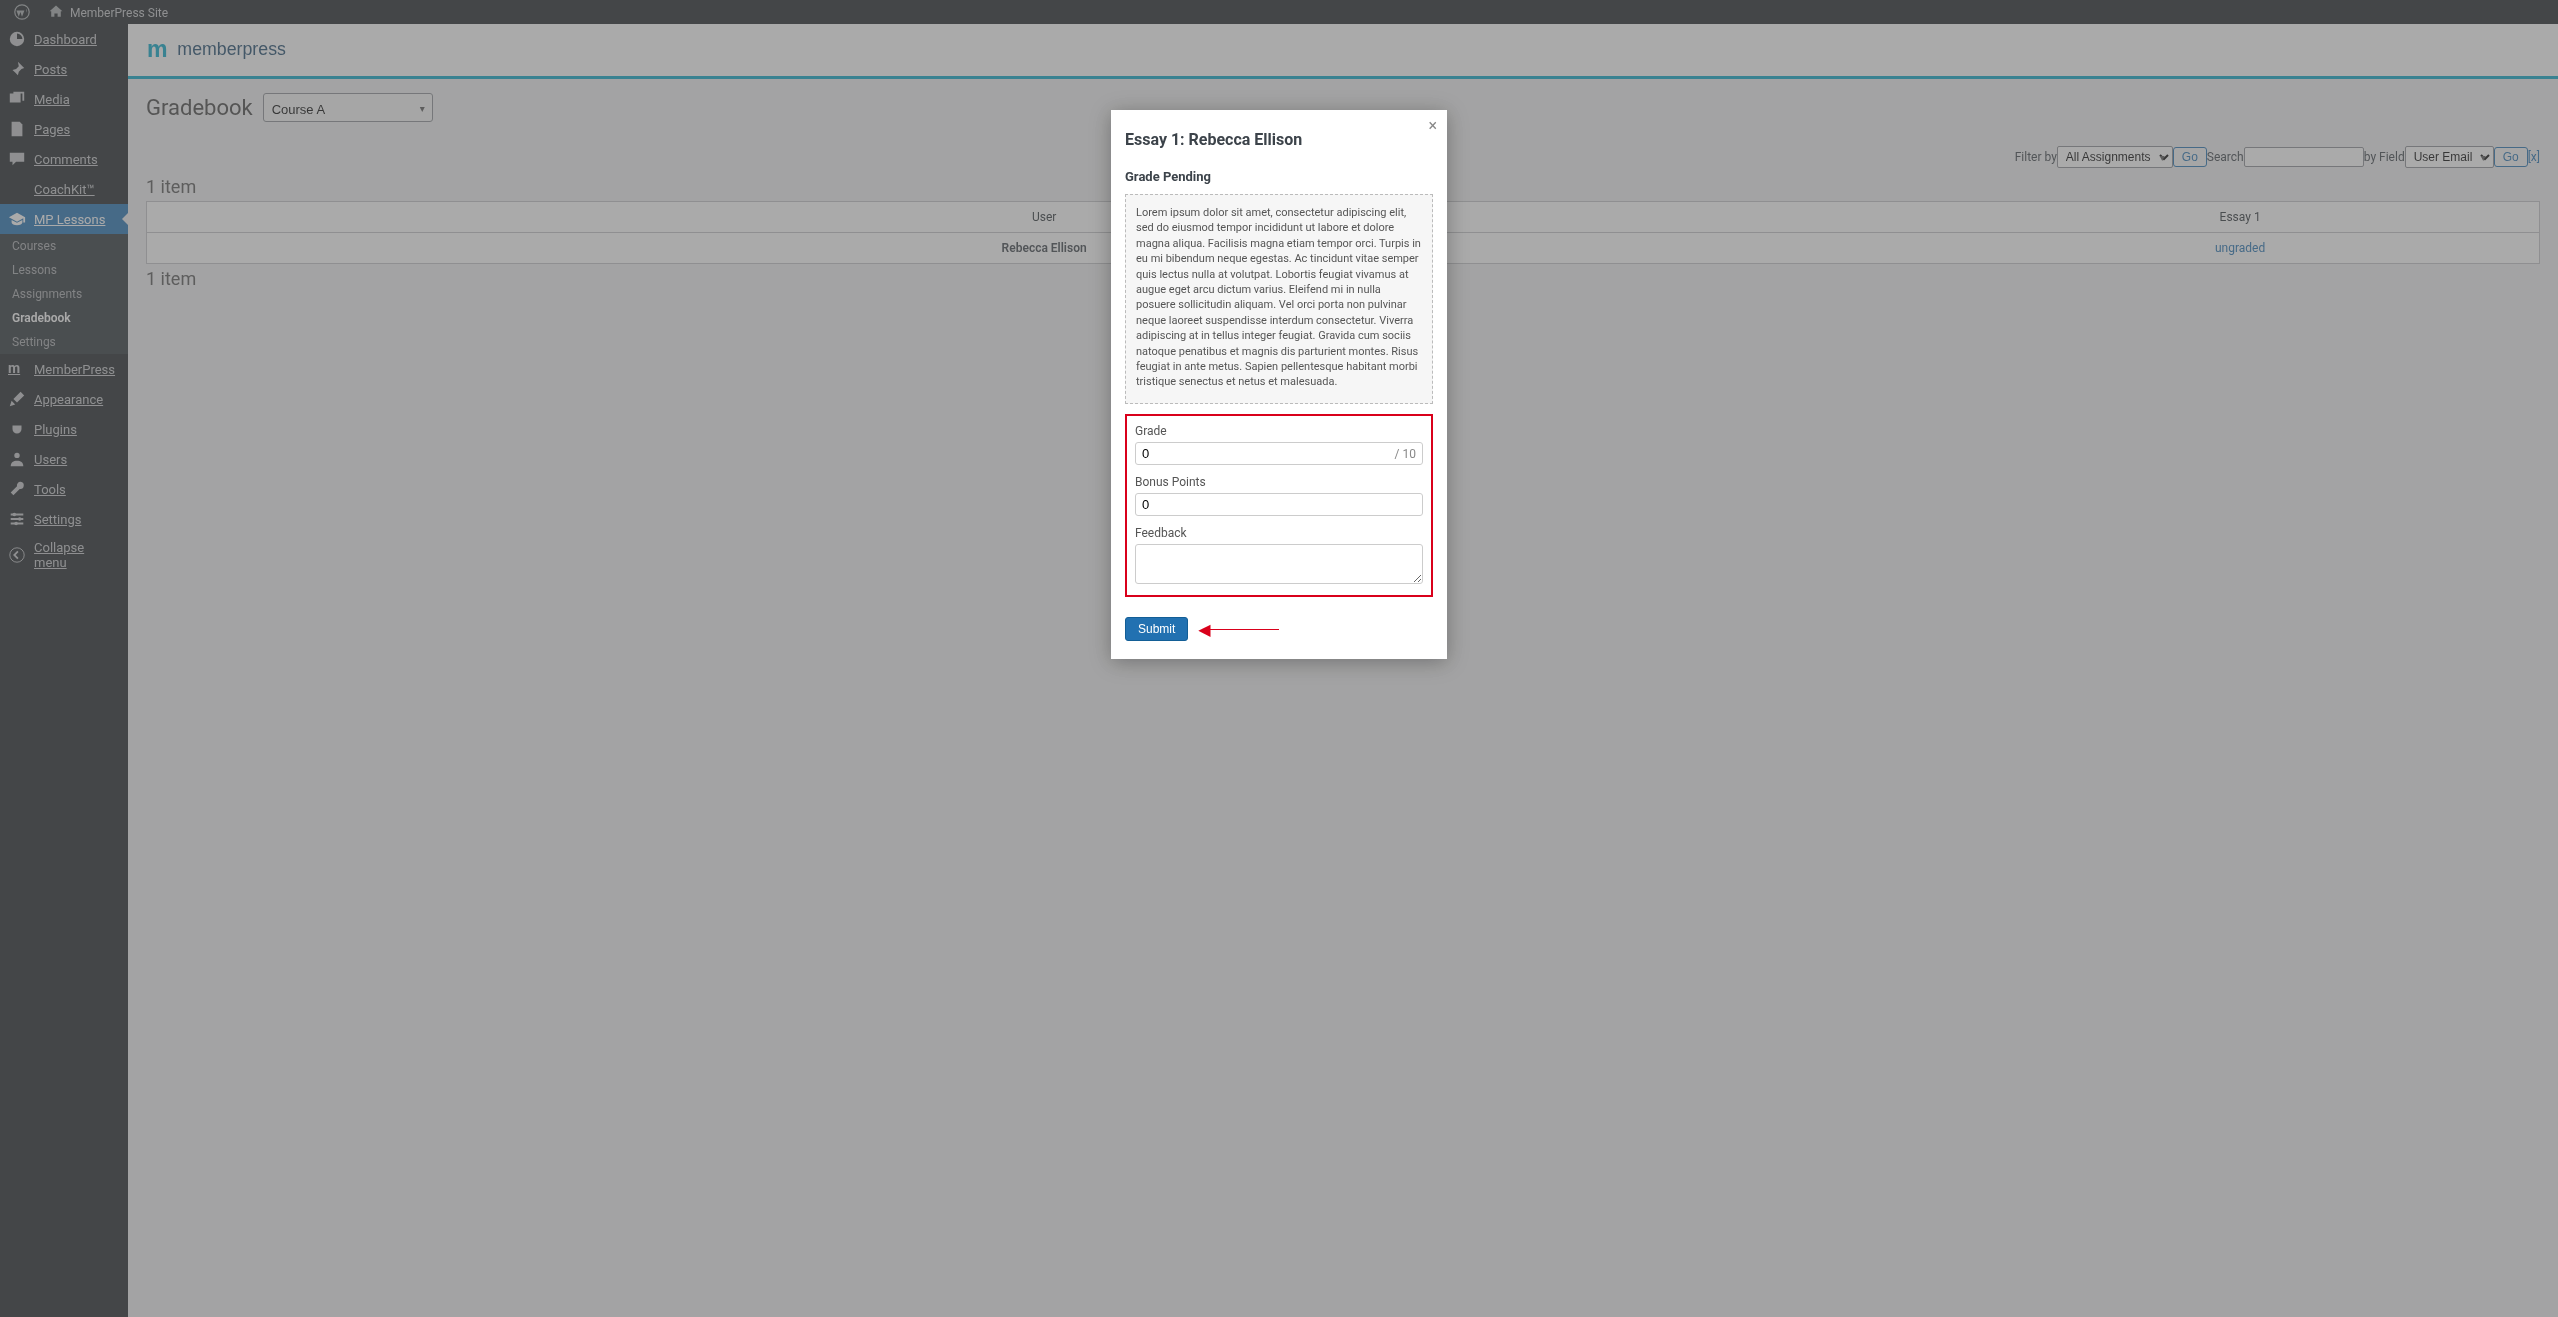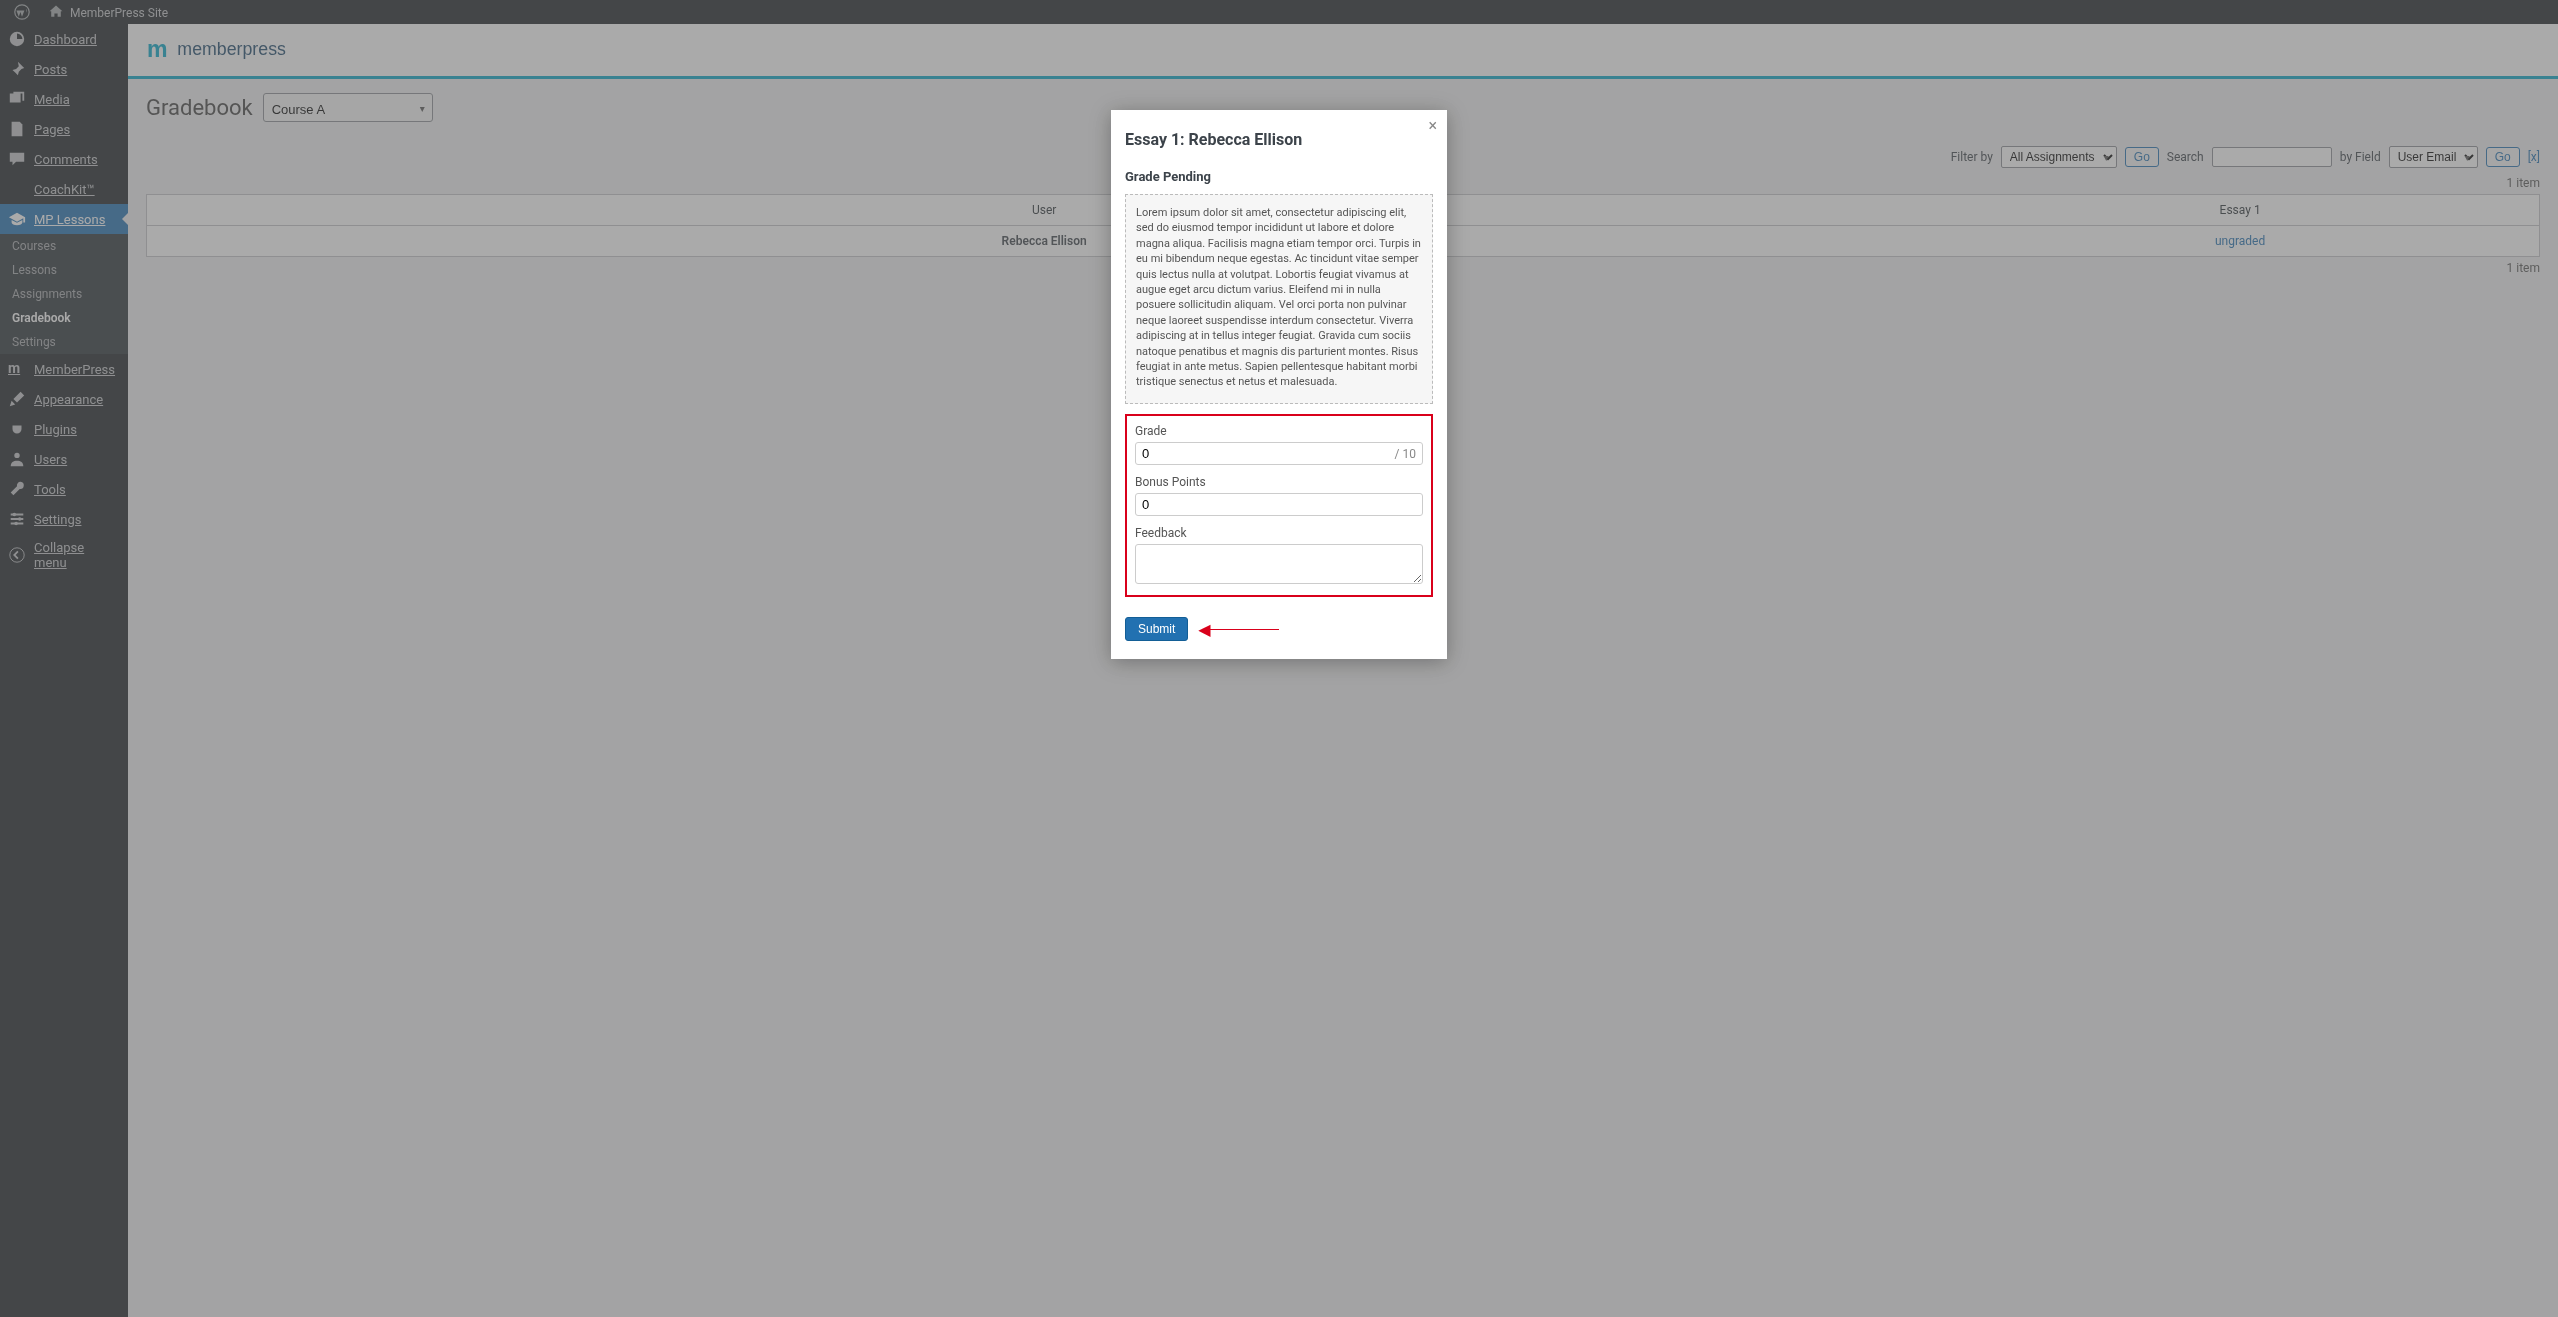--- a/index.html
+++ b/index.html
@@ -122,21 +122,21 @@
   top: 50%;
   transform: translateY(-50%);
   font-size: 10px;
   color: #555;
   pointer-events: none;
 }
 .filter-row {
   display: flex;
   justify-content: flex-end;
   align-items: center;
-  gap: 8px;
+  gap: 0;
   font-size: 12px;
   margin-bottom: 8px;
 }
 .filter-row select, .filter-row input[type=text] {
   border: 1px solid #8c8f94;
   padding: 2px 4px;
   font-size: 12px;
   border-radius: 2px;
   background: #fff;
 }
@@ -145,22 +145,21 @@
   border: 1px solid #2271b1;
   background: #f6f7f7;
   color: #2271b1;
   padding: 2px 8px;
   font-size: 12px;
   border-radius: 3px;
   cursor: pointer;
 }
 .filter-row .icon-link { color: #2271b1; cursor: pointer; font-size: 12px; }
 .item-count {
-  text-align: right;
-  font-size: 12px;
+  font-size: 18px;
   color: #555;
   margin: 4px 0;
 }
 .data-table {
   width: 100%;
   border-collapse: collapse;
   background: #fff;
   border: 1px solid #c3c4c7;
 }
 .data-table th, .data-table td {

